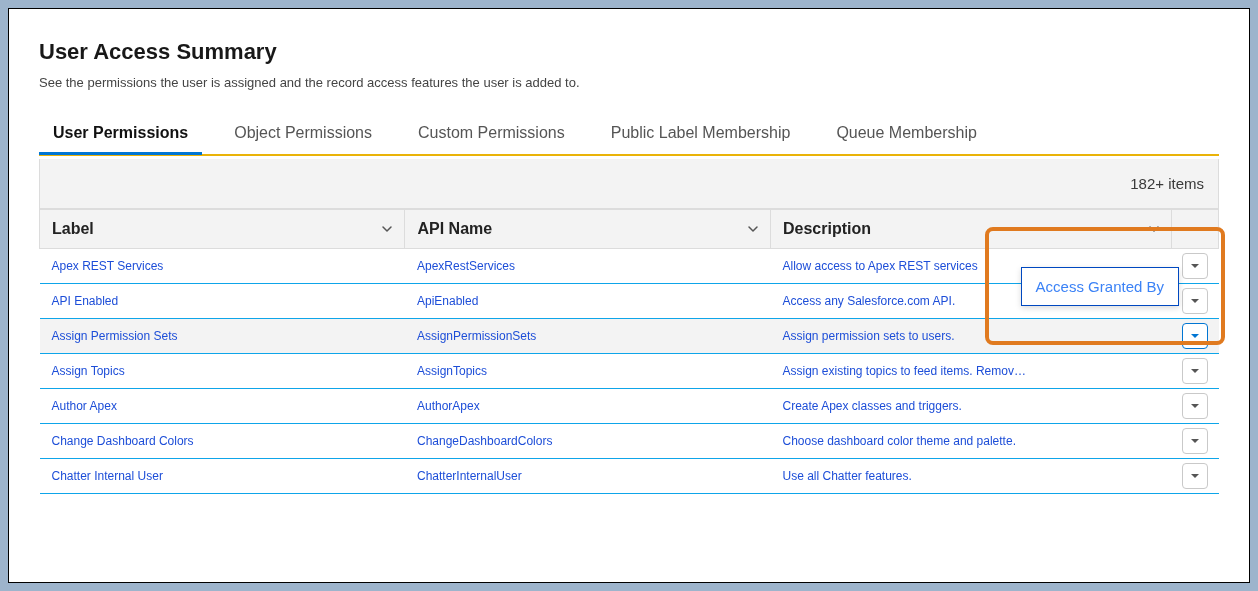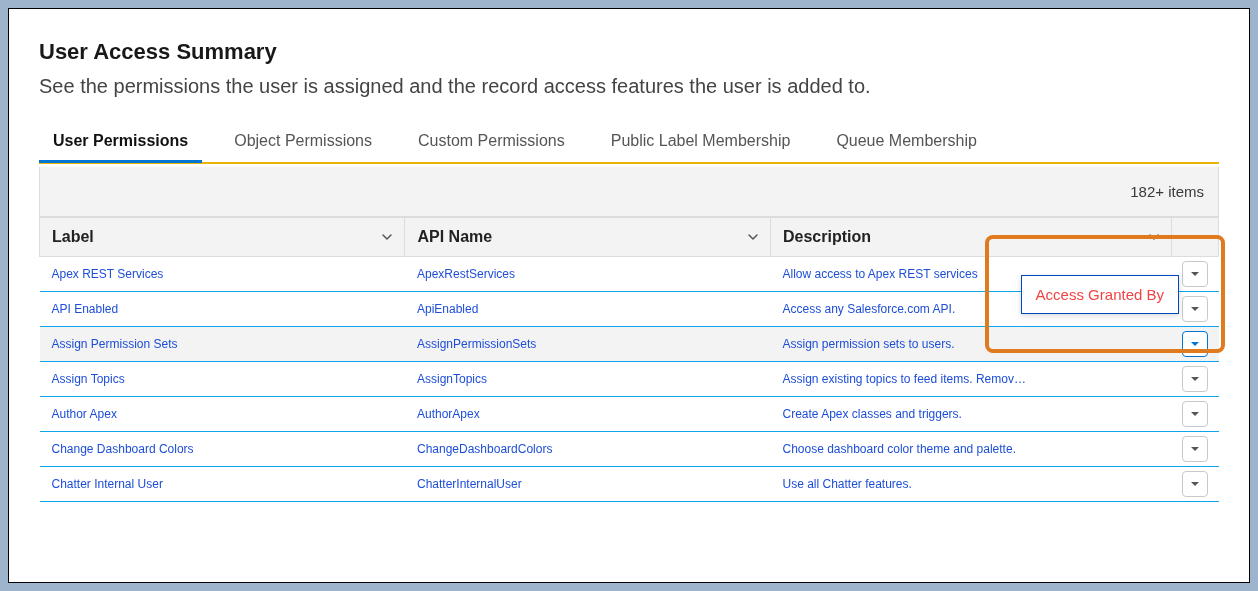--- a/index.html
+++ b/index.html
@@ -18,21 +18,21 @@
     height: 100%;
     overflow: hidden;
   }
   .page-title {
     font-size: 22px;
     font-weight: 700;
     color: #181818;
     margin-bottom: 10px;
   }
   .page-subtitle {
-    font-size: 20px;
+    font-size: 13px;
     color: #444;
     margin-bottom: 24px;
   }
   .tabs {
     display: flex;
     border-bottom: 2px solid #eab308;
     margin-bottom: 3px;
   }
   .tab {
     padding: 10px 14px 12px 14px;
@@ -114,21 +114,21 @@
   }
   .row-action-btn.open { border: 1px solid #0176d3; }
   svg { display: block; }
   .popover {
     position: absolute;
     background: #fff;
     border: 1px solid #0048c0;
     box-shadow: 0 2px 6px rgba(0,0,0,0.15);
     padding: 10px 14px;
     font-size: 15px;
-    color: #ef4444;
+    color: #3b82f6;
     cursor: pointer;
     white-space: nowrap;
     text-align: right;
   }
   .highlight-box {
     position: absolute;
     border: 4px solid #e07a1f;
     border-radius: 8px;
     pointer-events: none;
   }

